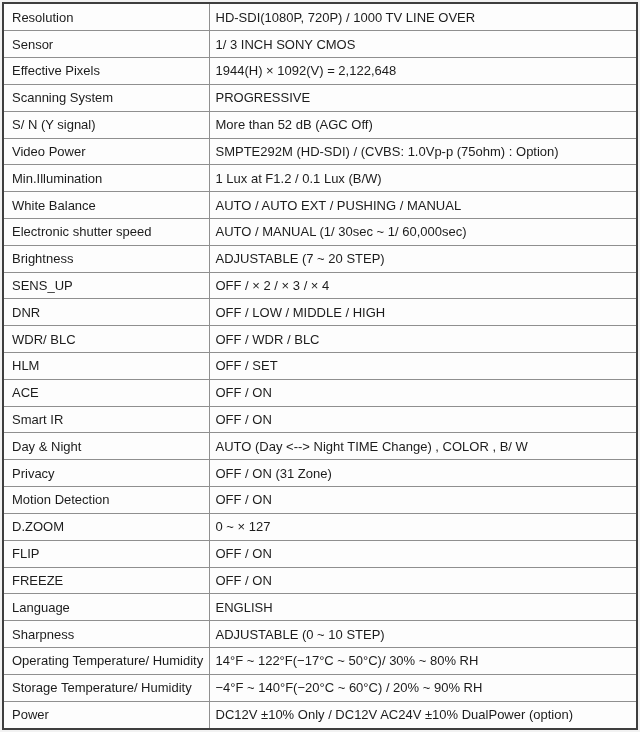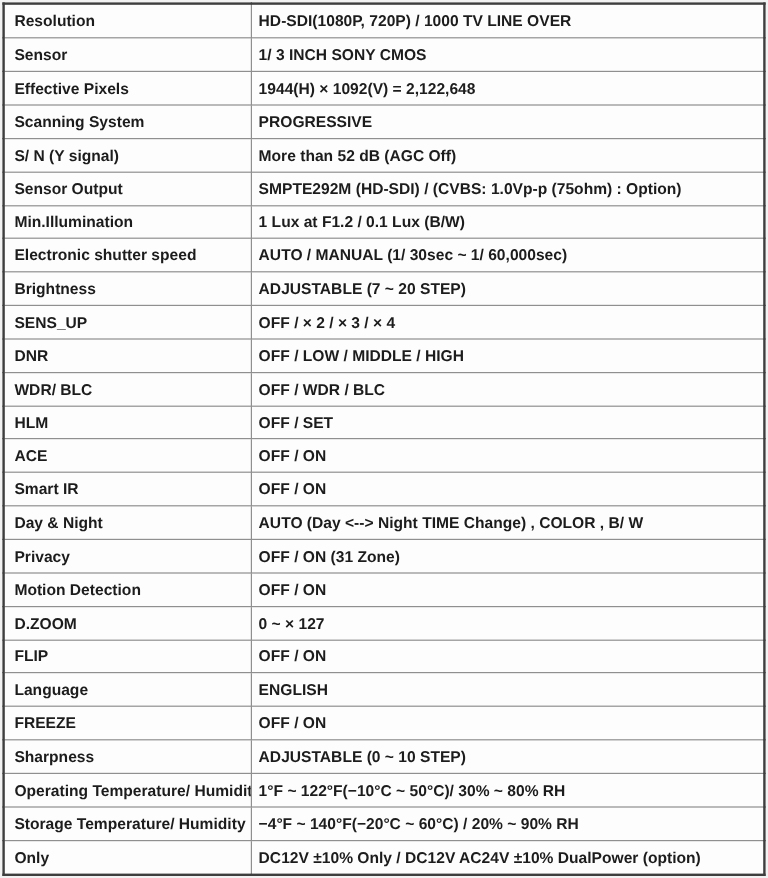--- a/index.html
+++ b/index.html
@@ -17,21 +17,20 @@
     padding: 2px;
     background: #f2f2f2;
   }
   table.spec {
     width: 100%;
     height: 100%;
     border-collapse: collapse;
     table-layout: fixed;
     background: #fdfdfd;
     border: 2px solid #3e3e3e;
-    font-weight: bold;
   }
   col.c-label { width: 206px; }
   col.c-value { width: auto; }
   table.spec td {
     border: 1px solid #8f8f8f;
     font-size: 13px;
     color: #1c1c1c;
     vertical-align: middle;
     white-space: nowrap;
     overflow: hidden;
@@ -64,26 +63,30 @@
         </tr>
         <tr>
           <td class="label">Scanning System</td>
           <td class="value">PROGRESSIVE</td>
         </tr>
         <tr>
           <td class="label">S/ N (Y signal)</td>
           <td class="value">More than 52 dB (AGC Off)</td>
         </tr>
         <tr>
-          <td class="label">Sensor Output</td>
+          <td class="label">Video Power</td>
           <td class="value">SMPTE292M (HD-SDI) / (CVBS: 1.0Vp-p (75ohm) : Option)</td>
         </tr>
         <tr>
           <td class="label">Min.Illumination</td>
           <td class="value">1 Lux at F1.2 / 0.1 Lux (B/W)</td>
+        </tr>
+        <tr>
+          <td class="label">White Balance</td>
+          <td class="value">AUTO / AUTO EXT / PUSHING / MANUAL</td>
         </tr>
         <tr>
           <td class="label">Electronic shutter speed</td>
           <td class="value">AUTO / MANUAL (1/ 30sec ~ 1/ 60,000sec)</td>
         </tr>
         <tr>
           <td class="label">Brightness</td>
           <td class="value">ADJUSTABLE (7 ~ 20 STEP)</td>
         </tr>
         <tr>
@@ -124,38 +127,38 @@
         </tr>
         <tr>
           <td class="label">D.ZOOM</td>
           <td class="value">0 ~ × 127</td>
         </tr>
         <tr>
           <td class="label">FLIP</td>
           <td class="value">OFF / ON</td>
         </tr>
         <tr>
+          <td class="label">FREEZE</td>
+          <td class="value">OFF / ON</td>
+        </tr>
+        <tr>
           <td class="label">Language</td>
           <td class="value">ENGLISH</td>
-        </tr>
-        <tr>
-          <td class="label">FREEZE</td>
-          <td class="value">OFF / ON</td>
         </tr>
         <tr>
           <td class="label">Sharpness</td>
           <td class="value">ADJUSTABLE (0 ~ 10 STEP)</td>
         </tr>
         <tr>
           <td class="label">Operating Temperature/ Humidity</td>
-          <td class="value">1°F ~ 122°F(−10°C ~ 50°C)/ 30% ~ 80% RH</td>
+          <td class="value">14°F ~ 122°F(−17°C ~ 50°C)/ 30% ~ 80% RH</td>
         </tr>
         <tr>
           <td class="label">Storage Temperature/ Humidity</td>
           <td class="value">−4°F ~ 140°F(−20°C ~ 60°C) / 20% ~ 90% RH</td>
         </tr>
         <tr>
-          <td class="label">Only</td>
+          <td class="label">Power</td>
           <td class="value">DC12V ±10% Only / DC12V AC24V ±10% DualPower (option)</td>
         </tr>
       </tbody>
   </table>
 </div>
 
 </body></html>

